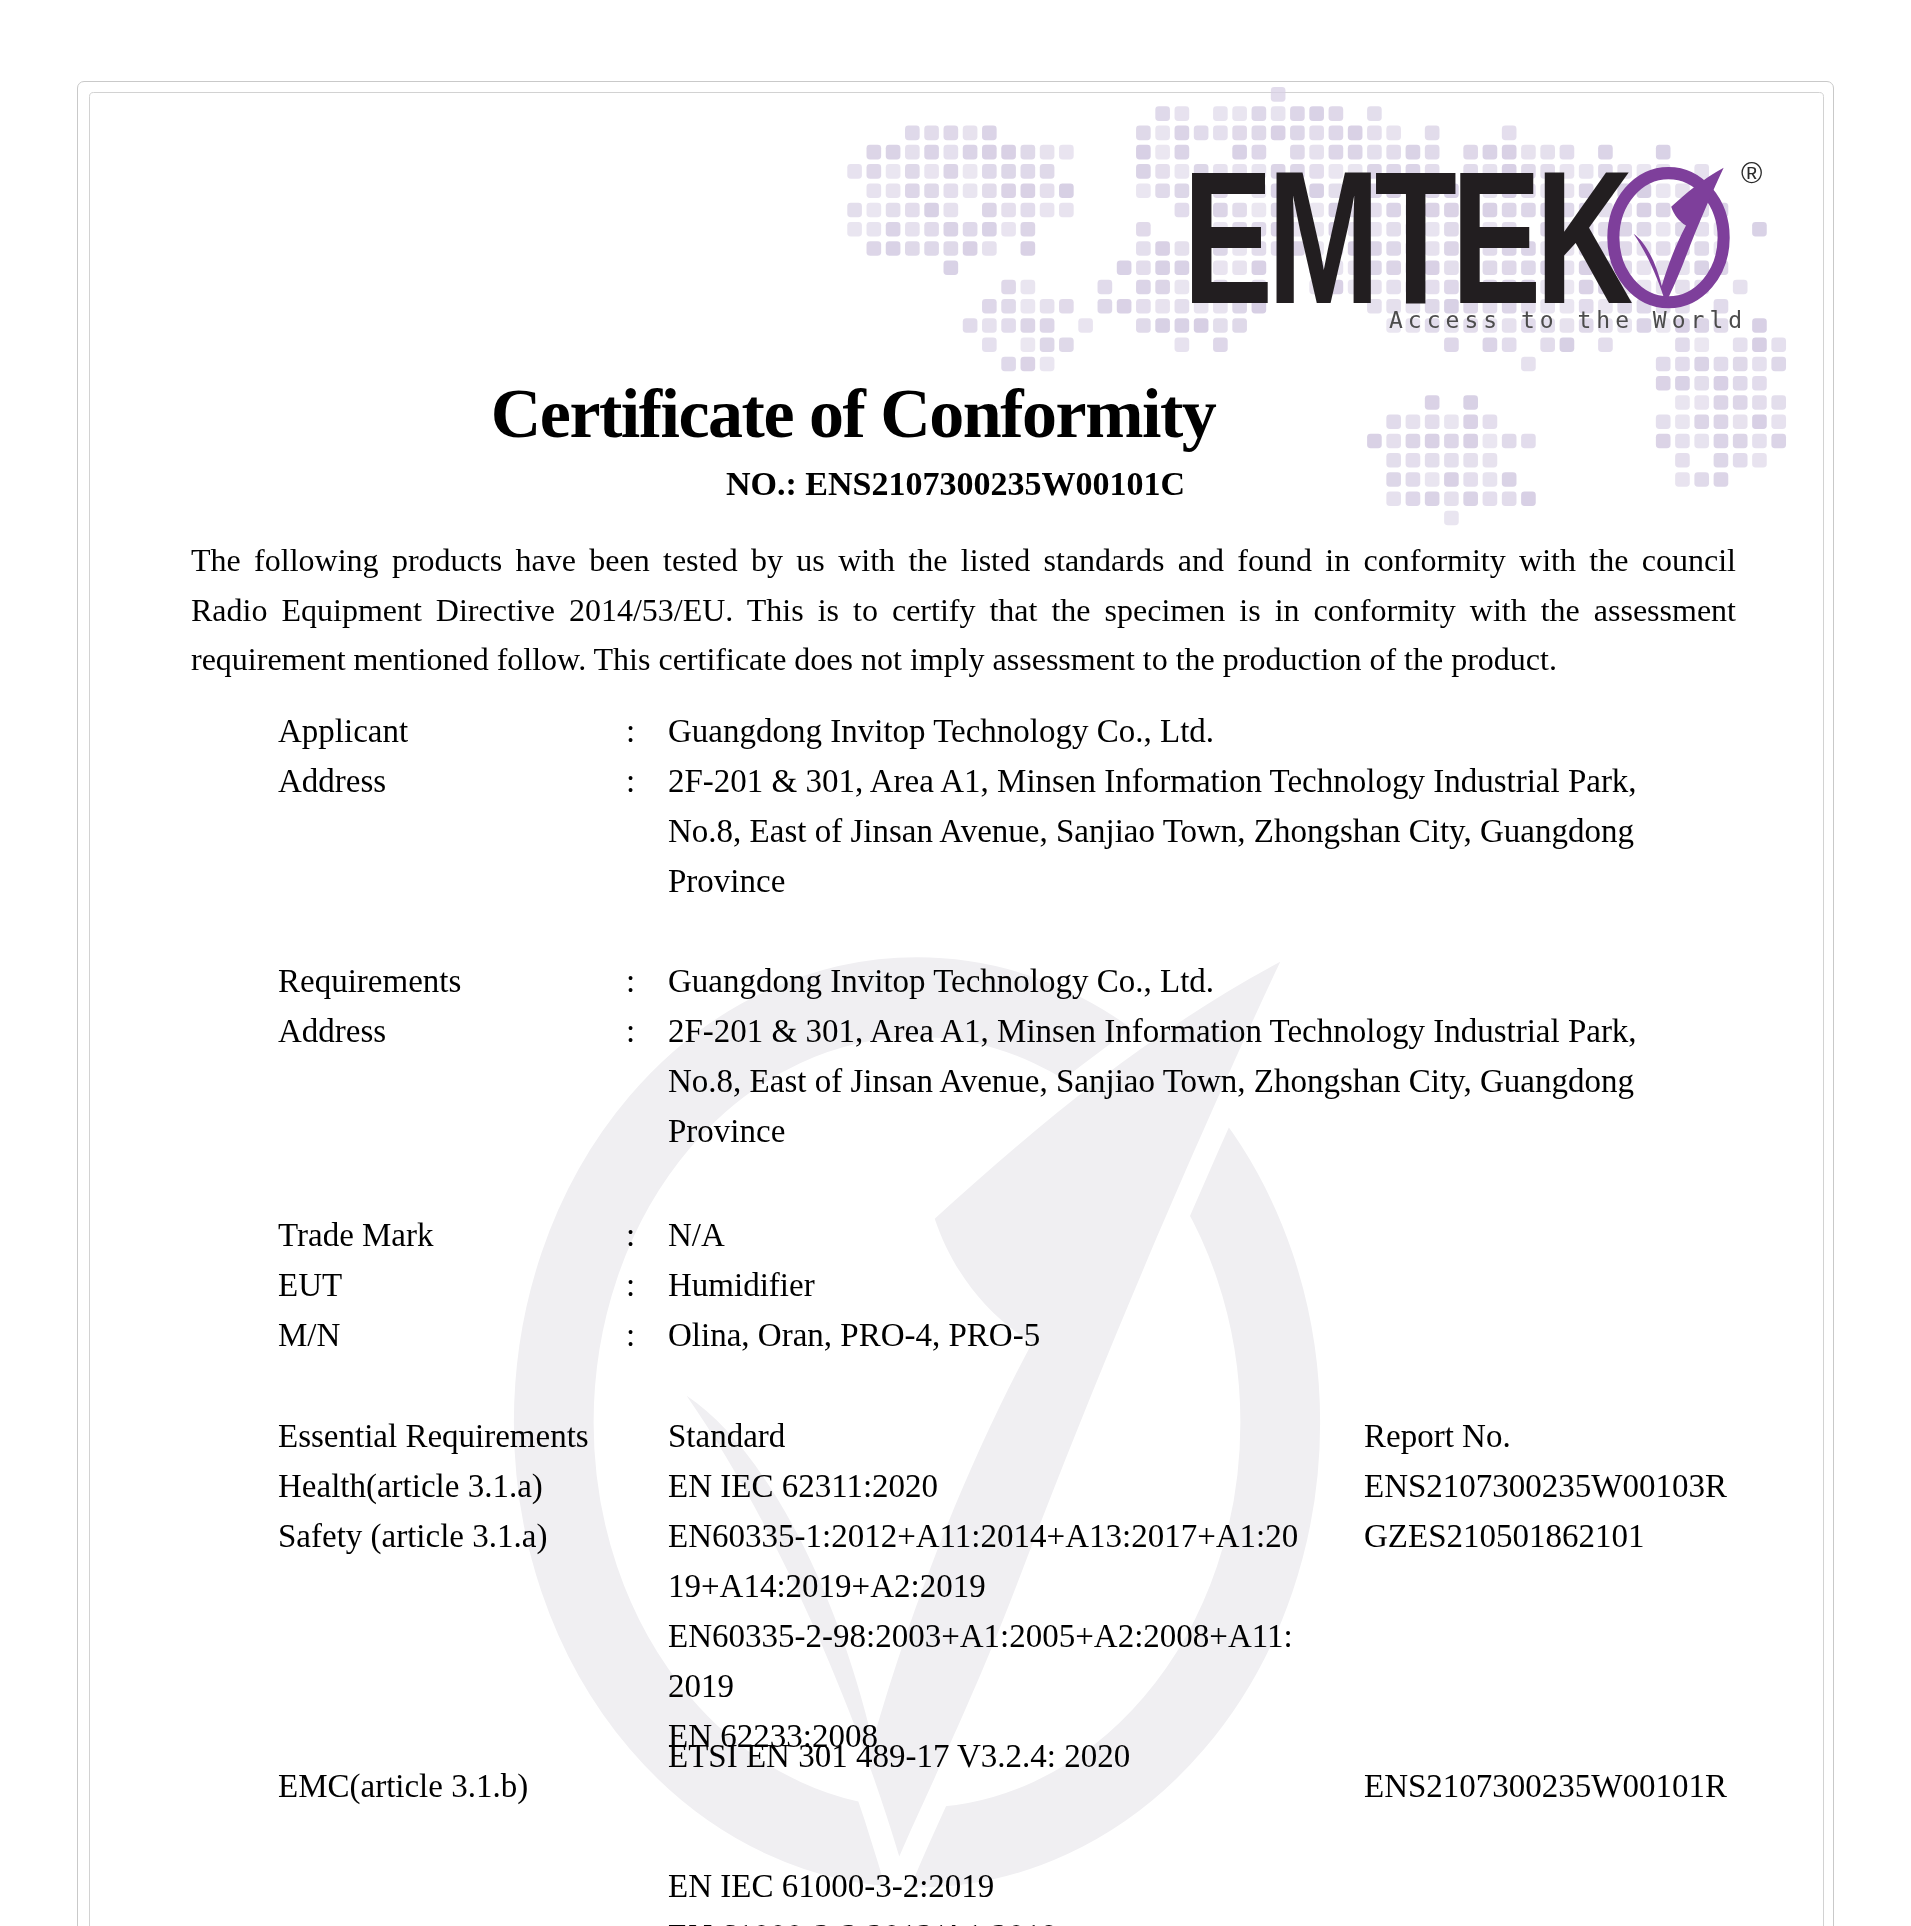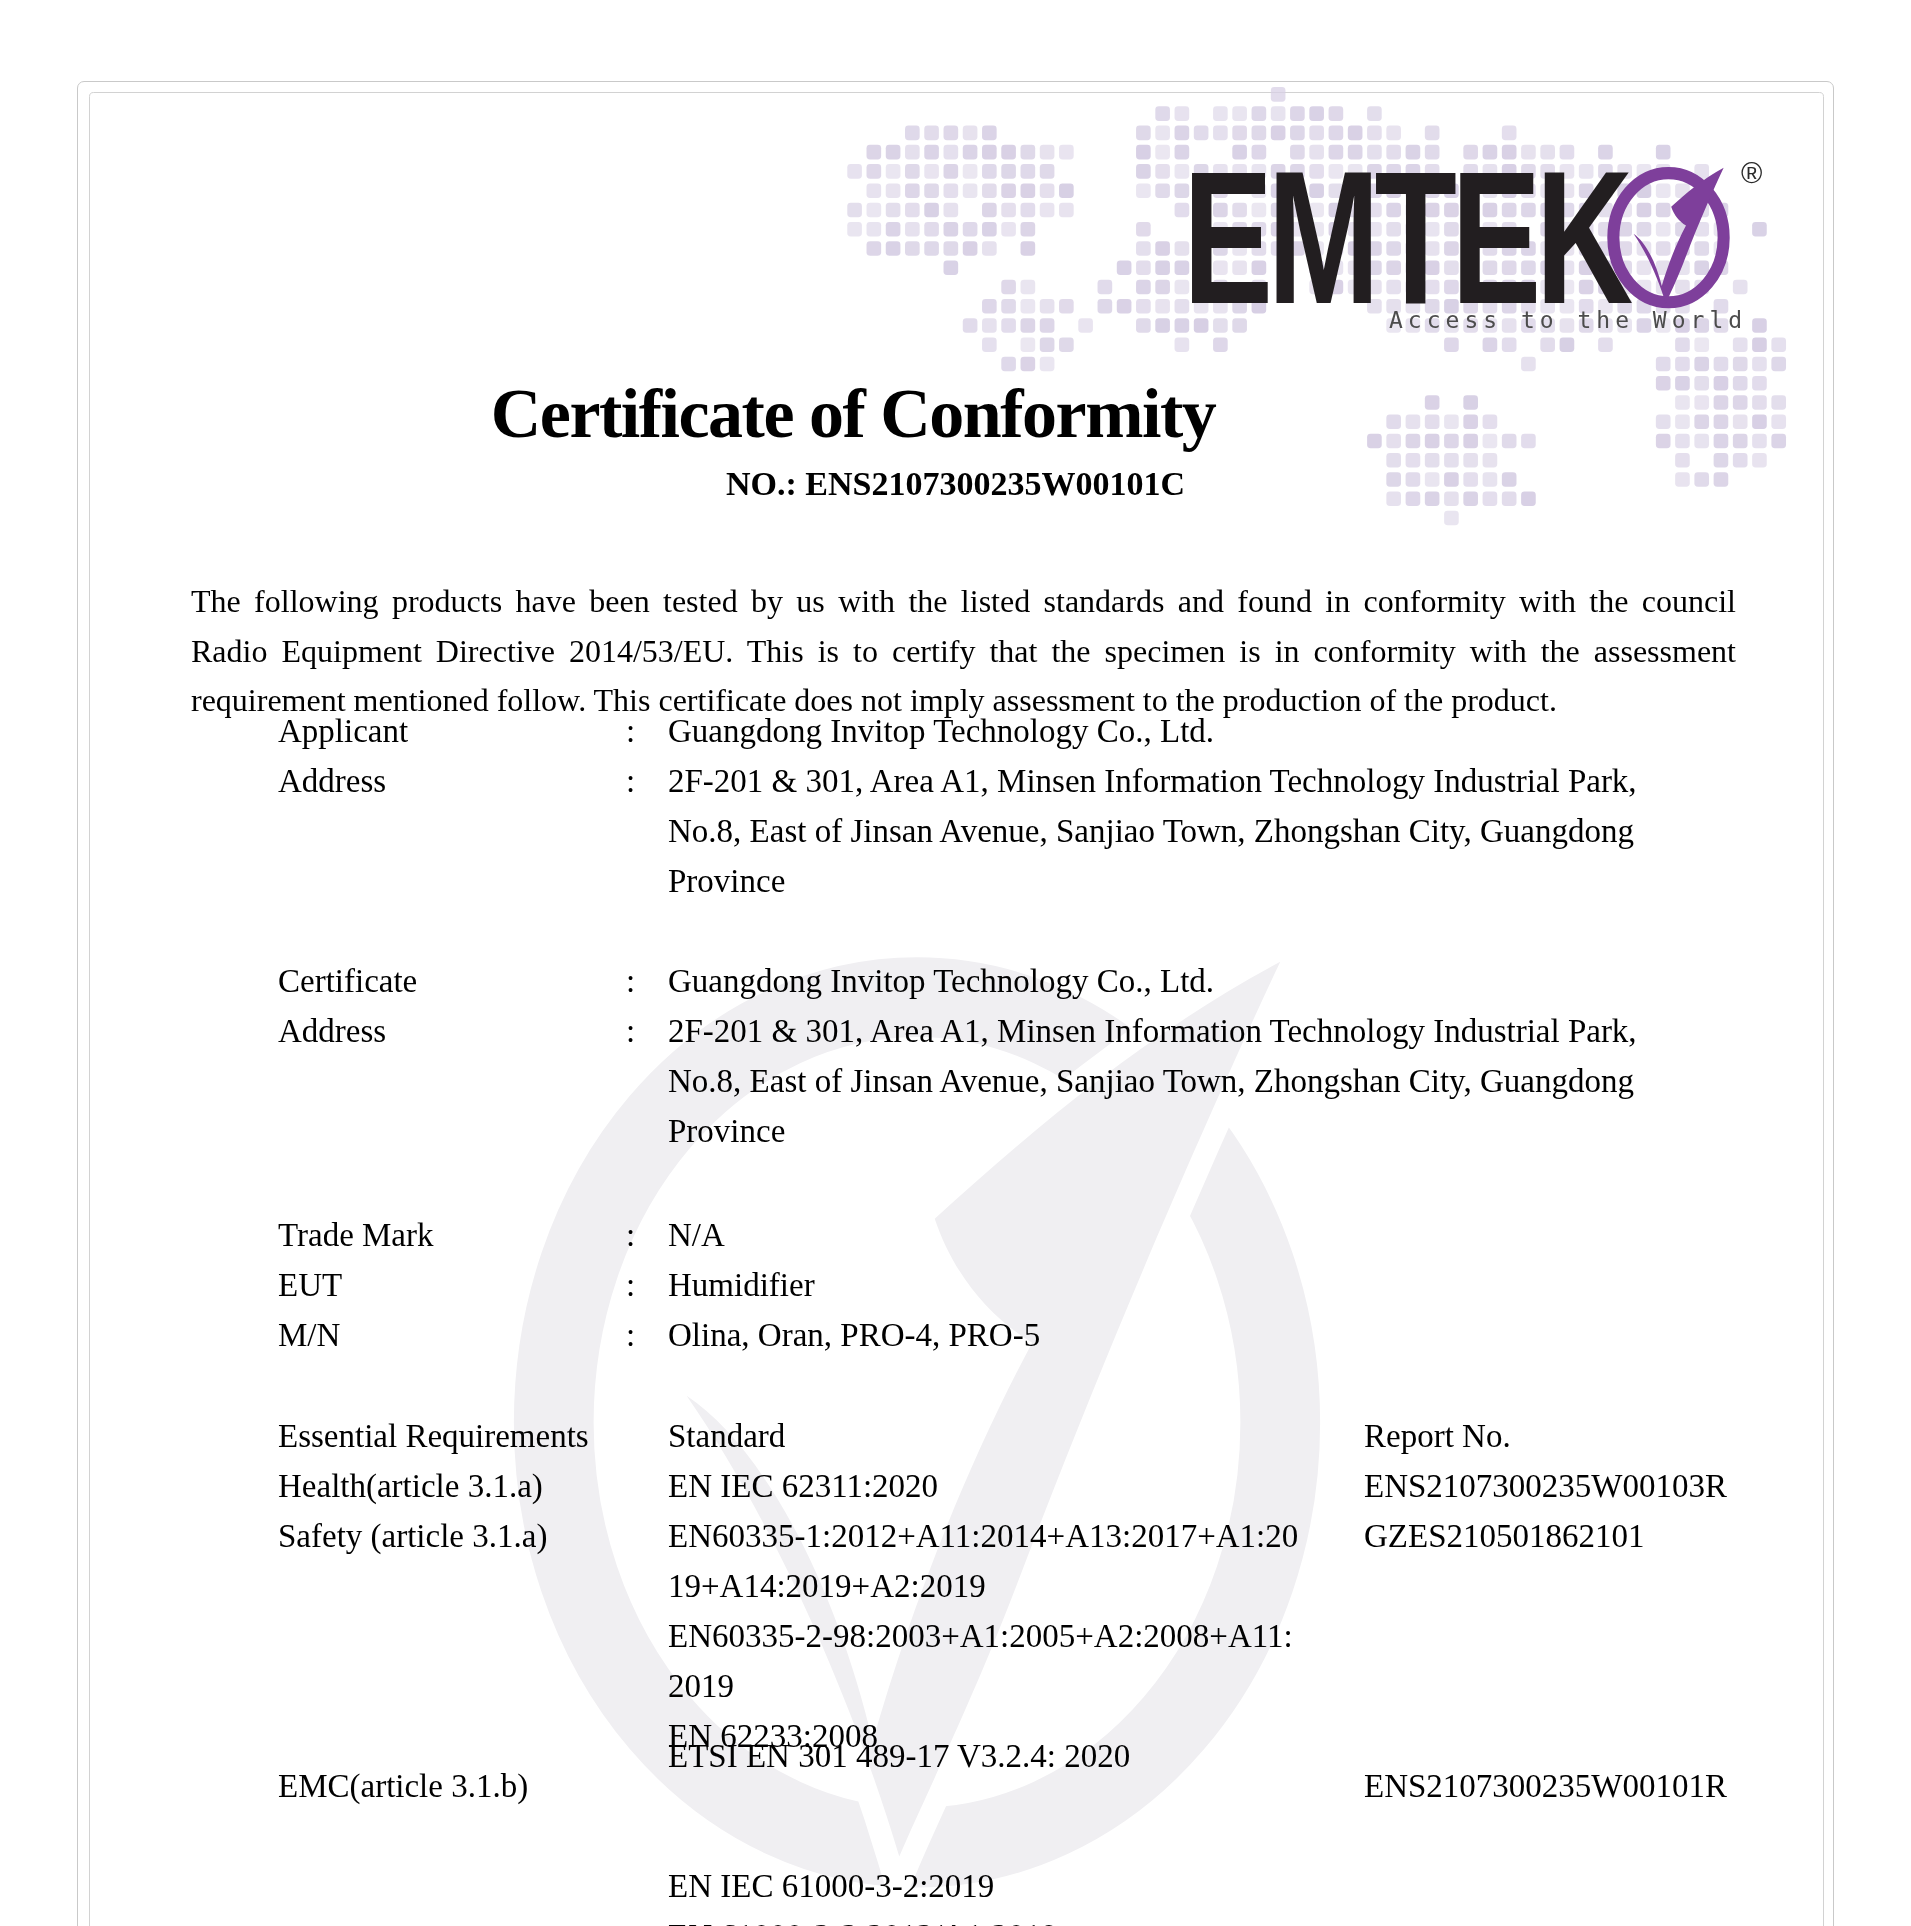--- a/index.html
+++ b/index.html
@@ -15,21 +15,21 @@
      font-size:190px;line-height:1;letter-spacing:-7.7px;color:#221e20;transform:scaleX(.71);
      transform-origin:left top;z-index:2;}
   .regmark{left:1741px;top:157px;font-family:"Liberation Sans",sans-serif;font-size:29px;color:#2b2b2b;z-index:3;}
   .tagline{left:1389px;top:307px;font-family:"DejaVu Sans Mono",monospace;font-size:23px;
      letter-spacing:5px;color:#4c4c4c;z-index:3;white-space:nowrap;}
   
   .doc-title{left:0;top:374px;width:1706px;text-align:center;font-weight:bold;font-size:70px;
      letter-spacing:-1.5px;z-index:3;}
   .doc-no{left:0;top:465px;width:1911px;text-align:center;font-weight:bold;font-size:34px;z-index:3;}
   
-  .para-line{left:191px;width:1545px;font-size:32px;line-height:1.2;z-index:3;white-space:nowrap;margin-top:41px;}
+  .para-line{left:191px;width:1545px;font-size:32px;line-height:1.2;z-index:3;white-space:nowrap;}
   .para-just{white-space:normal;text-align:justify;text-align-last:justify;}
   
   .lbl{left:278px;font-size:33px;z-index:3;white-space:nowrap;text-align:center;}
   .col{left:626px;font-size:33px;z-index:3;}
   .val{left:668px;font-size:33px;z-index:3;white-space:nowrap;}
   .rep{left:1364px;font-size:33px;z-index:3;white-space:nowrap;}
   #watermark-svg{left:474px;top:917px;z-index:0;}
 </style>
 </head>
 <body>
@@ -547,21 +547,21 @@
   <div class="abs lbl" style="top:713px">Applicant</div>
   <div class="abs col" style="top:713px">:</div>
   <div class="abs val" style="top:713px">Guangdong Invitop Technology Co., Ltd.</div>
 
   <div class="abs lbl" style="top:763px">Address</div>
   <div class="abs col" style="top:763px">:</div>
   <div class="abs val" style="top:763px">2F-201 &amp; 301, Area A1, Minsen Information Technology Industrial Park,</div>
   <div class="abs val" style="top:813px">No.8, East of Jinsan Avenue, Sanjiao Town, Zhongshan City, Guangdong</div>
   <div class="abs val" style="top:863px">Province</div>
 
-  <div class="abs lbl" style="top:963px">Certificate</div>
+  <div class="abs lbl" style="top:963px">Requirements</div>
   <div class="abs col" style="top:963px">:</div>
   <div class="abs val" style="top:963px">Guangdong Invitop Technology Co., Ltd.</div>
 
   <div class="abs lbl" style="top:1013px">Address</div>
   <div class="abs col" style="top:1013px">:</div>
   <div class="abs val" style="top:1013px">2F-201 &amp; 301, Area A1, Minsen Information Technology Industrial Park,</div>
   <div class="abs val" style="top:1063px">No.8, East of Jinsan Avenue, Sanjiao Town, Zhongshan City, Guangdong</div>
   <div class="abs val" style="top:1113px">Province</div>
 
   <div class="abs lbl" style="top:1217px">Trade Mark</div>

